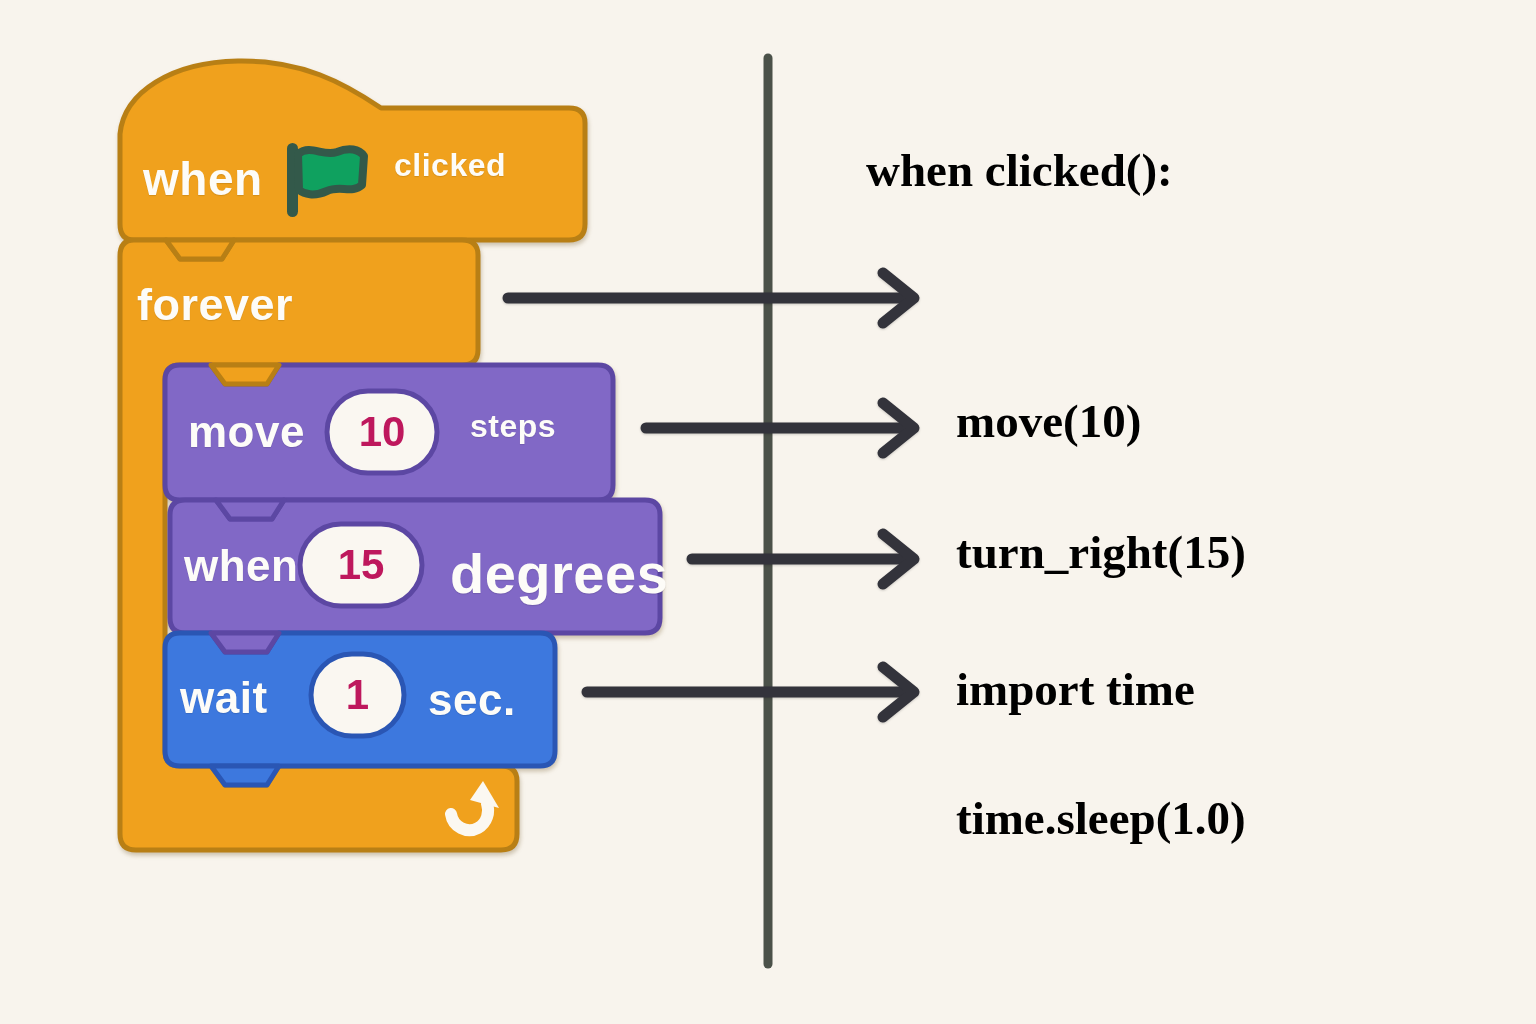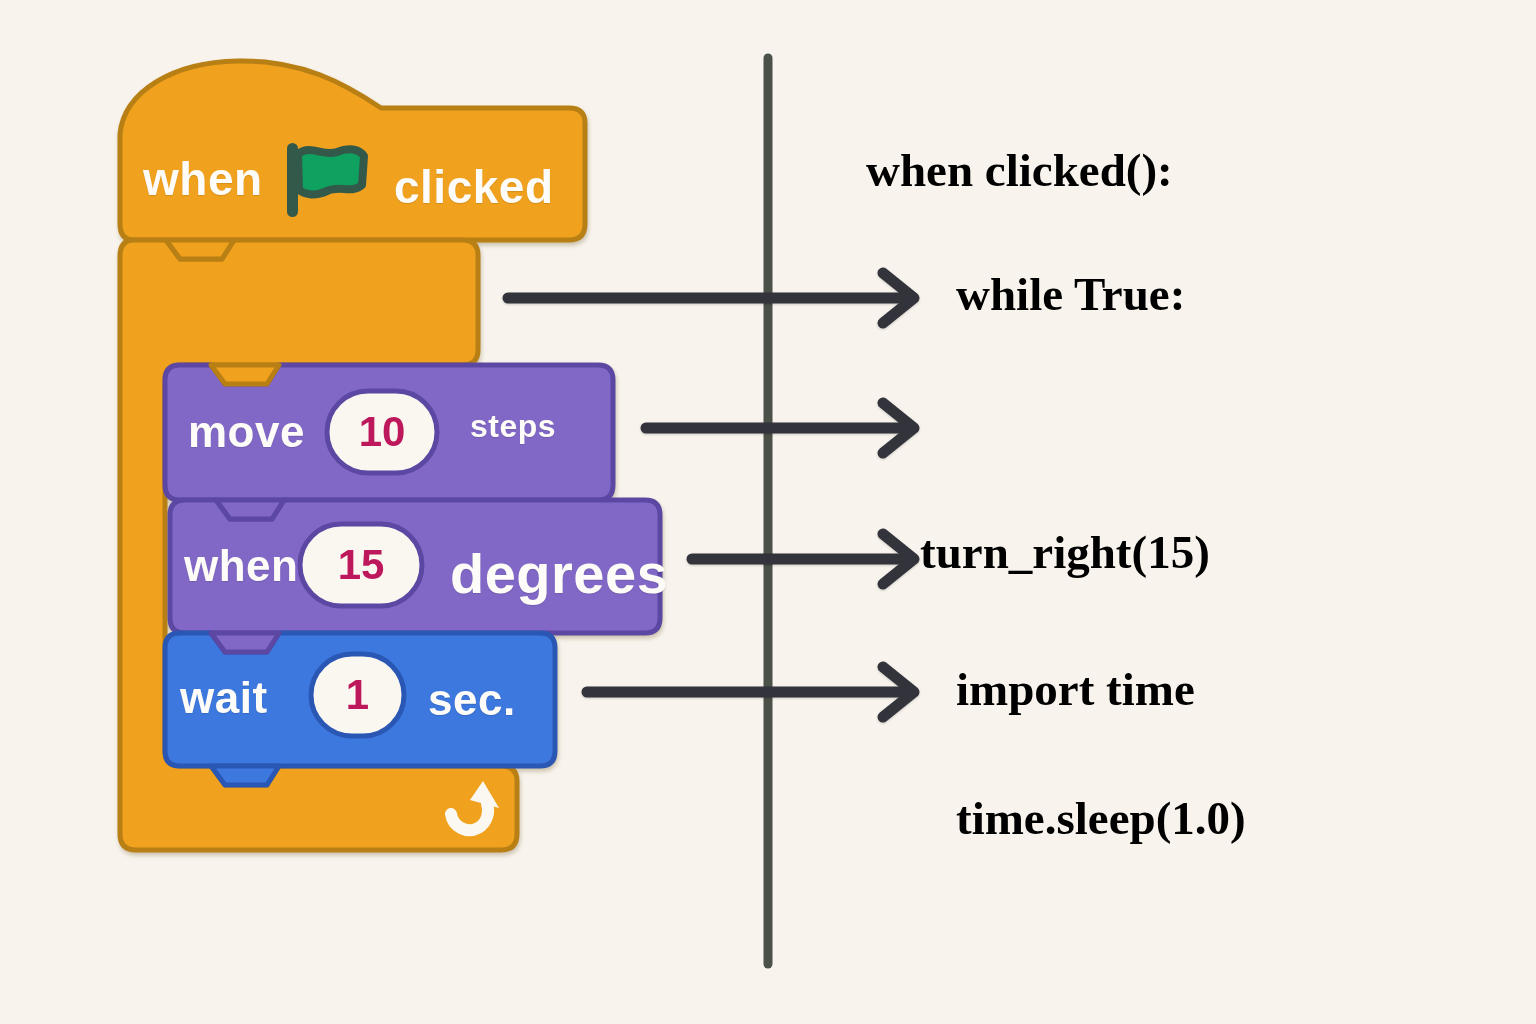--- a/index.html
+++ b/index.html
@@ -79,33 +79,34 @@
         <path d="M 883 534 L 914 559 L 883 584"></path>
       </g>
       <g>
         <line x1="587" y1="692" x2="906" y2="692"></line>
         <path d="M 883 667 L 914 692 L 883 717"></path>
       </g>
     </g>
   </svg>
 
   <div class="blk-label" style="left:143px;top:156px;font-size:46px">when</div>
-  <div class="blk-label" style="left:394px;top:164px;font-size:46px">clicked</div>
+  <div class="blk-label" style="left:394px;top:149px;font-size:32px">clicked</div>
 
+  <div class="blk-label" style="left:137px;top:282px;font-size:45px">forever</div>
 
   <div class="blk-label" style="left:188px;top:410px;font-size:44px">move</div>
   <div class="bubble-text" style="left:327px;top:391px;width:110px;height:82px">10</div>
   <div class="blk-label" style="left:470px;top:410px;font-size:32px">steps</div>
 
   <div class="blk-label" style="left:184px;top:544px;font-size:44px">when</div>
   <div class="bubble-text" style="left:300px;top:524px;width:122px;height:82px">15</div>
   <div class="blk-label" style="left:450px;top:546px;font-size:56px">degrees</div>
 
   <div class="blk-label" style="left:180px;top:676px;font-size:44px">wait</div>
   <div class="bubble-text" style="left:311px;top:654px;width:93px;height:82px">1</div>
   <div class="blk-label" style="left:428px;top:678px;font-size:44px">sec.</div>
 
   <div class="code-line" style="left:866px;top:147px">when clicked():</div>
-  <div class="code-line" style="left:956px;top:271px">while True:</div>
-  <div class="code-line" style="left:920px;top:529px">turn_right(15)</div>
+  <div class="code-line" style="left:956px;top:398px">move(10)</div>
+  <div class="code-line" style="left:956px;top:529px">turn_right(15)</div>
   <div class="code-line" style="left:956px;top:666px">import time</div>
   <div class="code-line" style="left:956px;top:795px">time.sleep(1.0)</div>
 </div>
 
 </body></html>

